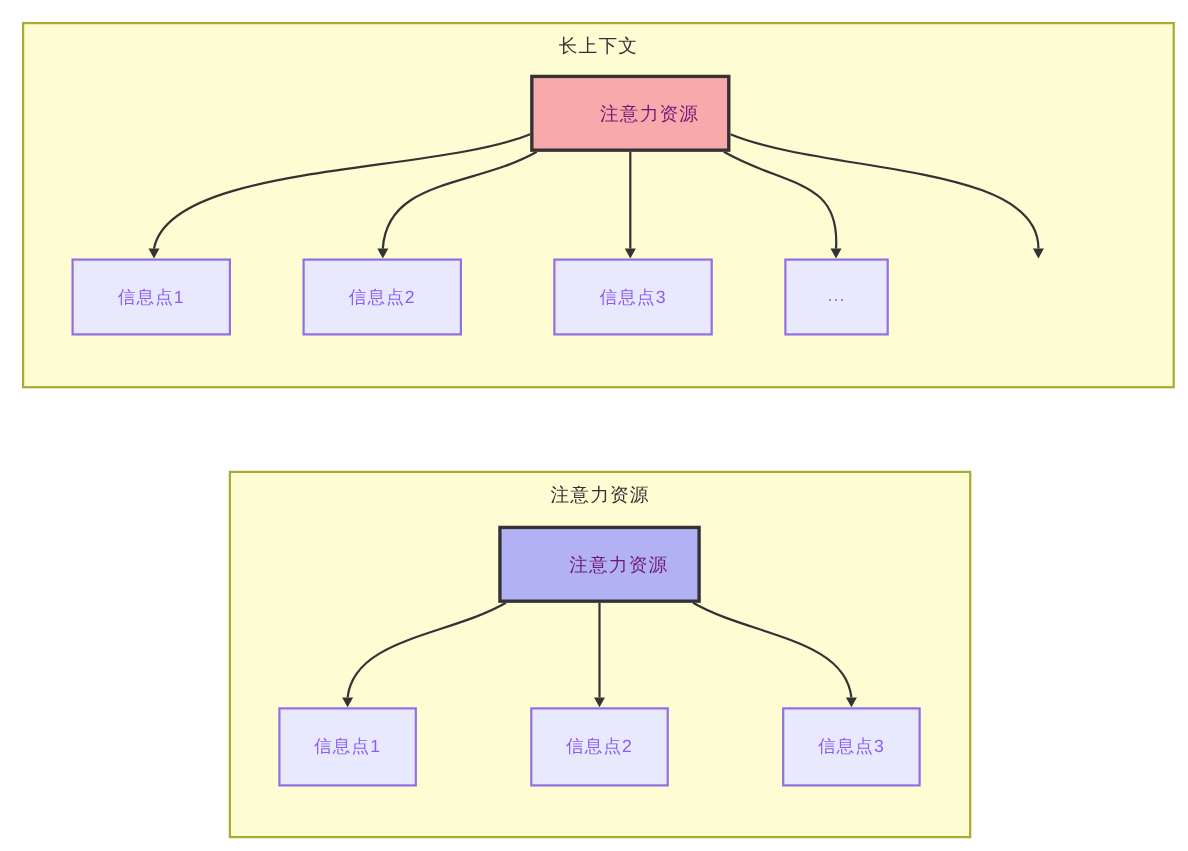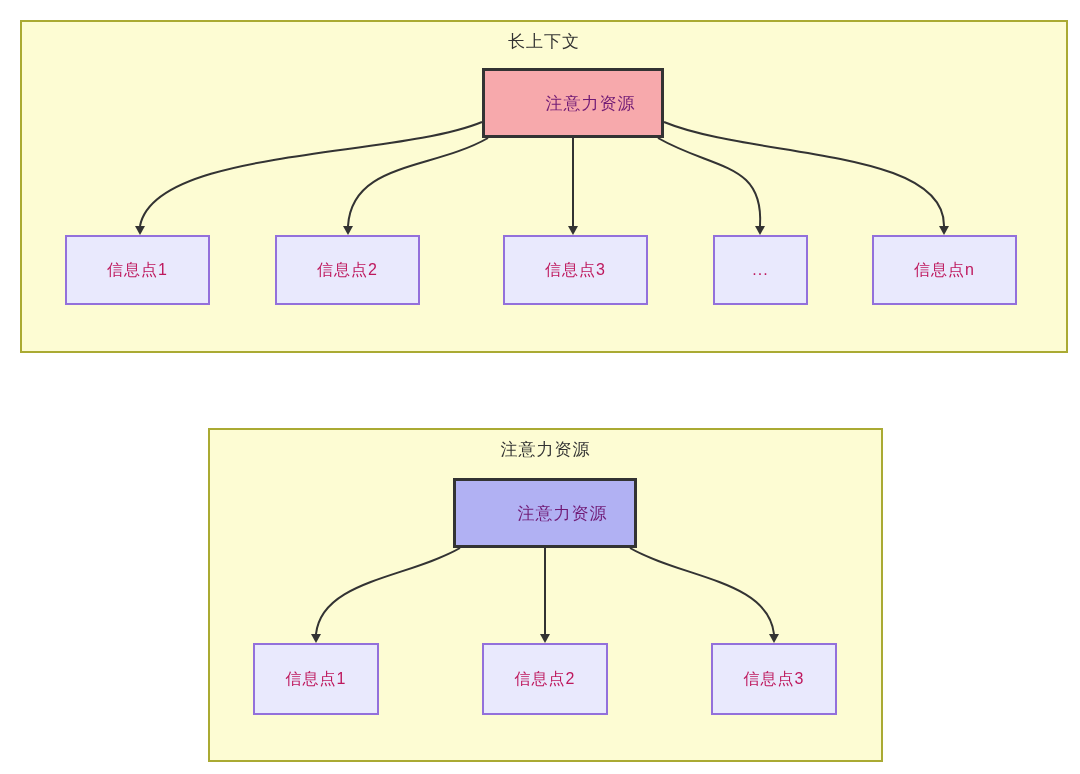--- a/index.html
+++ b/index.html
@@ -41,21 +41,21 @@
   }
   #attention-long  { left: 482px; top: 68px;  width: 182px; height: 70px; background: #f7a9ac; }
   #attention-short { left: 453px; top: 478px; width: 184px; height: 70px; background: #b1b1f3; }
 
   .info-node {
     position: absolute;
     background: #e9e9fd;
     border: 2px solid #9370db;
     display: flex; align-items: center; justify-content: center;
     font-size: 16px;
-    color: #be185d;
+    color: #8b5cf6;
     letter-spacing: 1px;
   }
   
   #ln1 { left: 65px;  top: 235px; width: 145px; height: 70px; }
   #ln2 { left: 275px; top: 235px; width: 145px; height: 70px; }
   #ln3 { left: 503px; top: 235px; width: 145px; height: 70px; }
   #ln4 { left: 713px; top: 235px; width: 95px;  height: 70px; }
   #ln5 { left: 872px; top: 235px; width: 145px; height: 70px; }
   
   #sn1 { left: 253px; top: 643px; width: 126px; height: 72px; }
@@ -107,21 +107,20 @@
       <polygon class="arrowhead" points="769,634 779,634 774,643"></polygon>
     </g>
   </svg>
 
   <div class="attention-box" id="attention-long">注意力资源</div>
 
   <div class="info-node" id="ln1">信息点1</div>
   <div class="info-node" id="ln2">信息点2</div>
   <div class="info-node" id="ln3">信息点3</div>
   <div class="info-node" id="ln4">...</div>
-  <div class="info-node" id="ln5">信息点n</div>
 
   <div class="attention-box" id="attention-short">注意力资源</div>
 
   <div class="info-node" id="sn1">信息点1</div>
   <div class="info-node" id="sn2">信息点2</div>
   <div class="info-node" id="sn3">信息点3</div>
 
 </div>
 
 </body></html>

